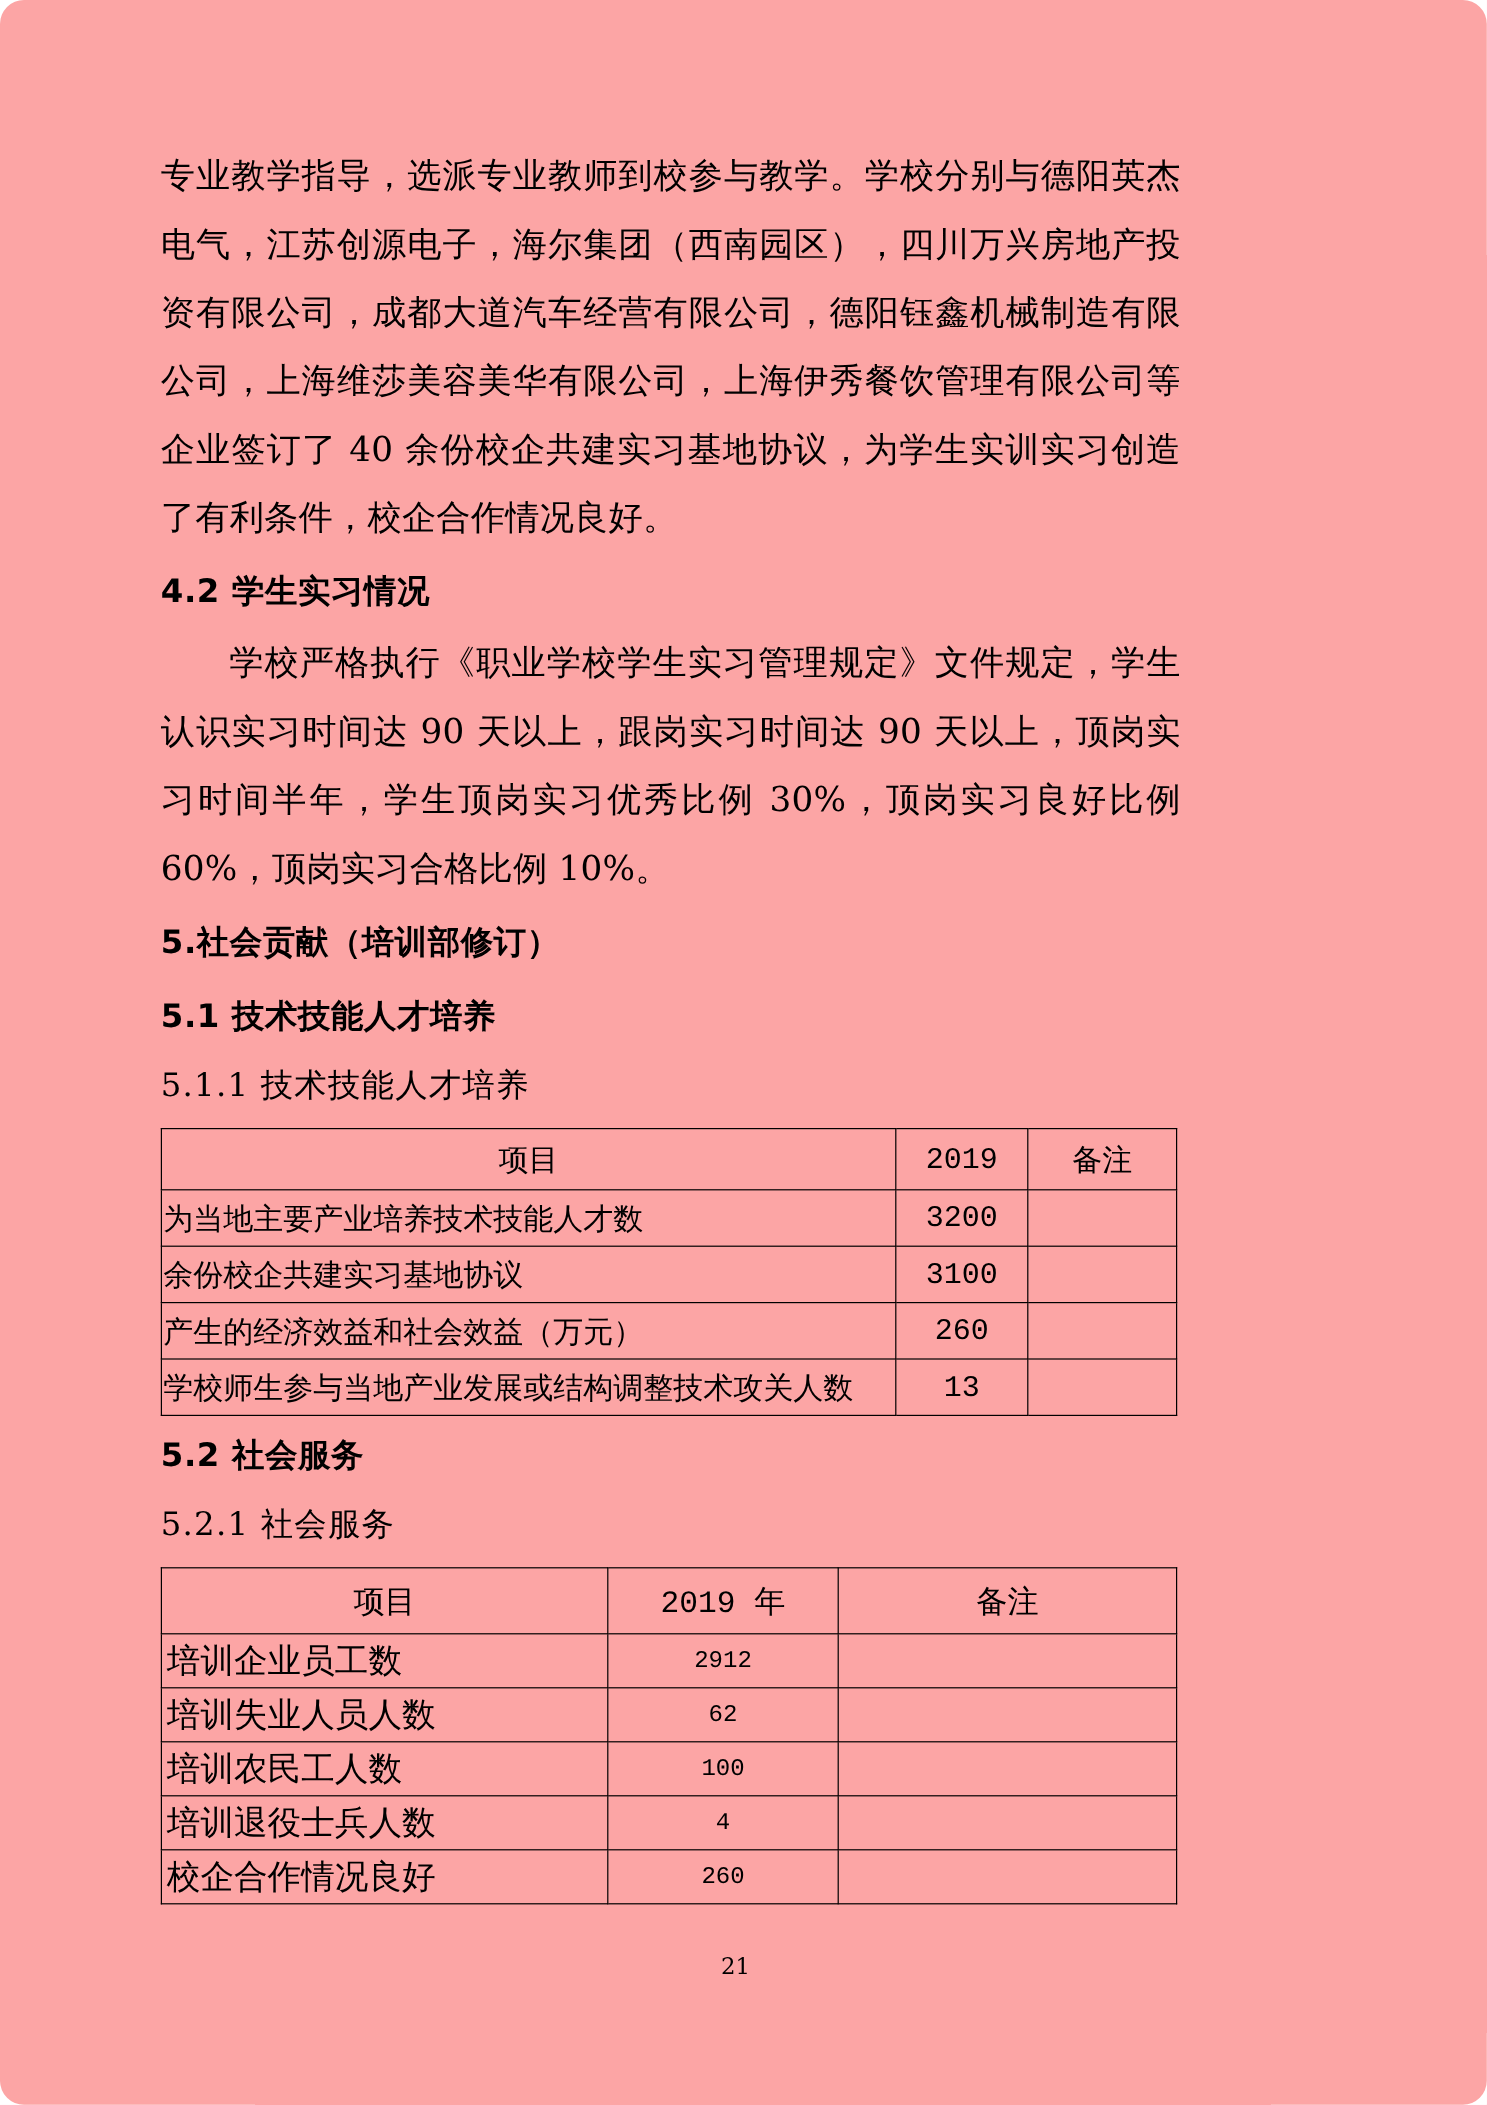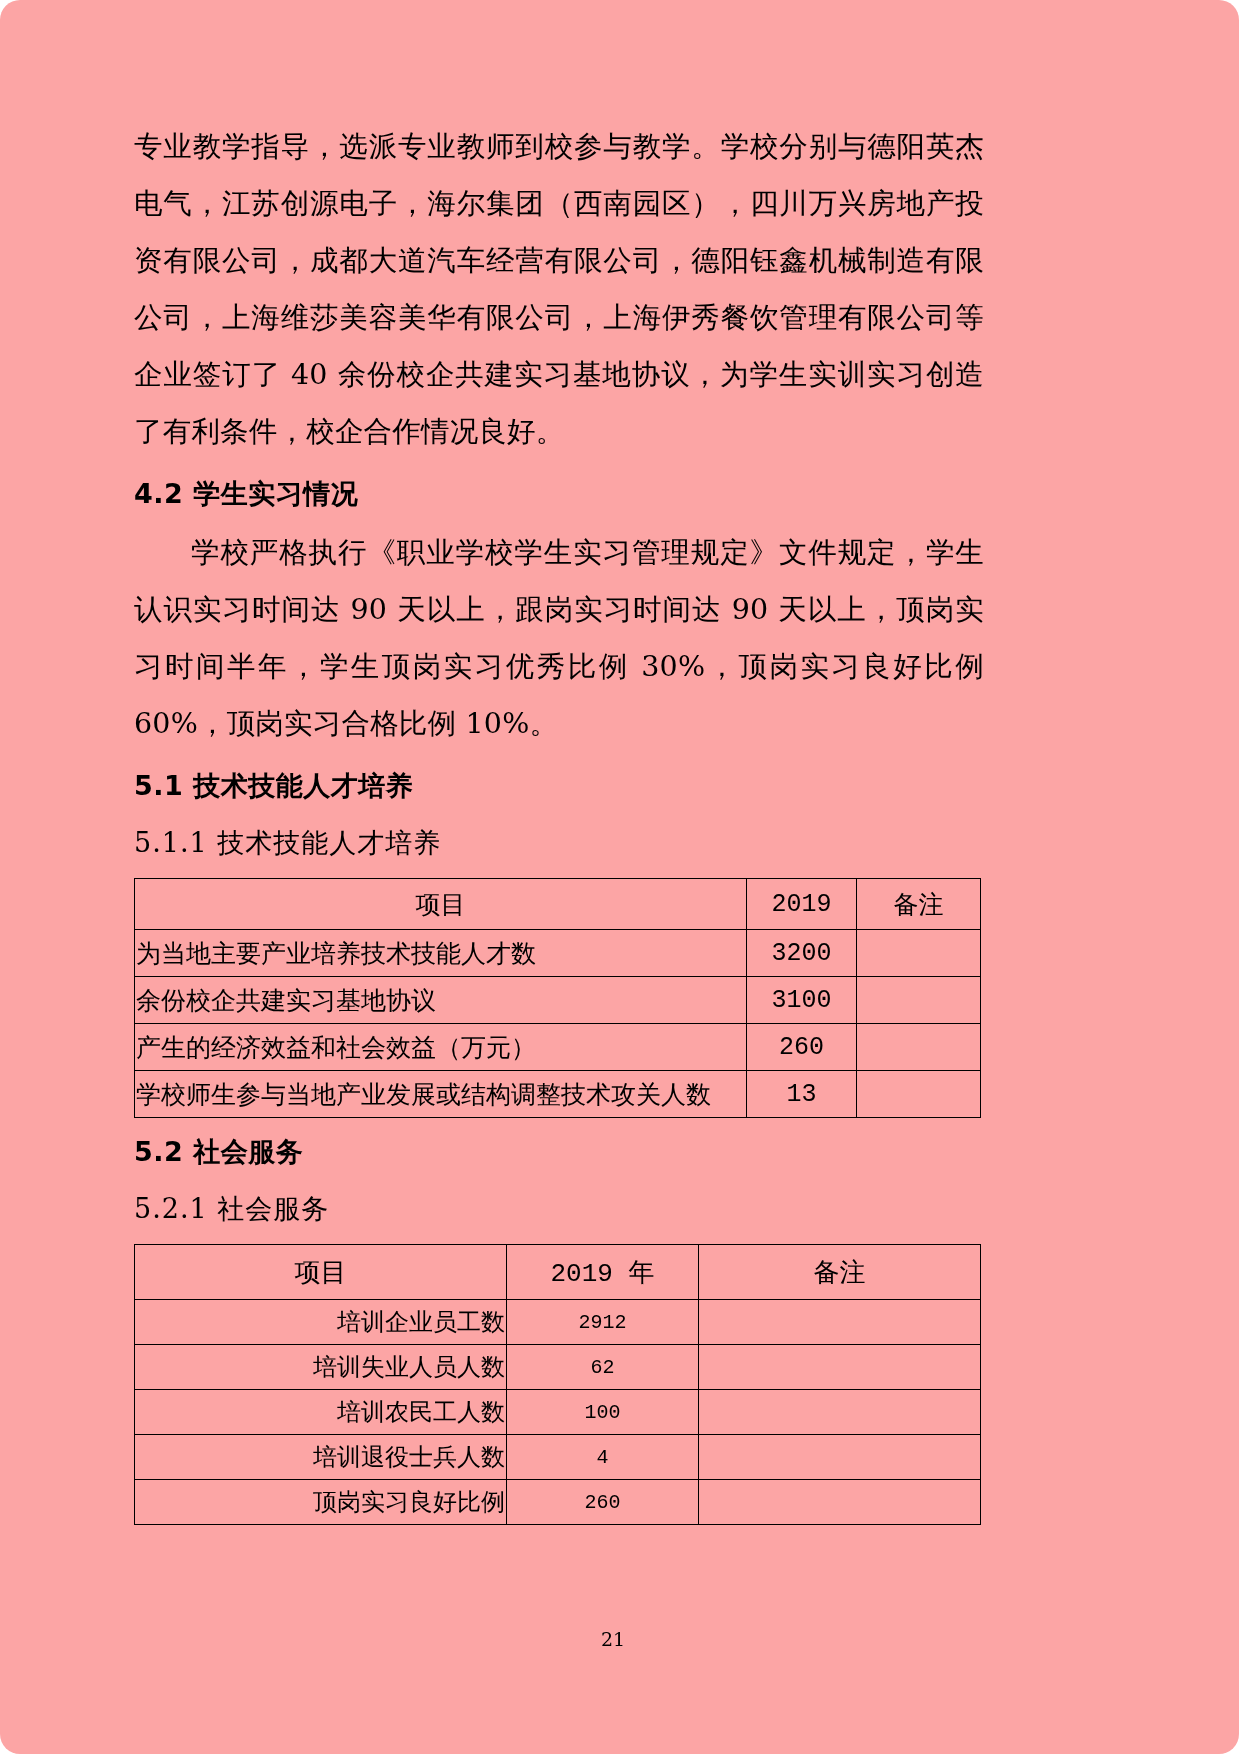--- a/index.html
+++ b/index.html
@@ -87,25 +87,24 @@
     vertical-align: middle;
   }
   
   .t2 .hdr td {
     height: 52px;
     font-size: 26px;
     text-align: center;
     vertical-align: middle;
   }
   .t2 td.c0 {
-    font-size: 24px;
+    font-size: 28px;
     padding-left: 4px;
     height: 42px;
     vertical-align: middle;
-    text-align: right;
   }
   .t2 td.c1, .t2 td.c2 {
     font-size: 20px;
     text-align: center;
     vertical-align: middle;
   }
   .page-number {
     position: absolute;
     left: 0;
     top: 1628px;
@@ -120,20 +119,21 @@
 
 <div class="page">
   <div class="content">
 
     <p class="body-text">专业教学指导，选派专业教师到校参与教学。学校分别与德阳英杰电气，江苏创源电子，海尔集团（西南园区），四川万兴房地产投资有限公司，成都大道汽车经营有限公司，德阳钰鑫机械制造有限公司，上海维莎美容美华有限公司，上海伊秀餐饮管理有限公司等企业签订了 40 余份校企共建实习基地协议，为学生实训实习创造了有利条件，校企合作情况良好。</p>
 
     <h2 class="heading">4.2 学生实习情况</h2>
 
     <p class="body-text indent">学校严格执行《职业学校学生实习管理规定》文件规定，学生认识实习时间达 90 天以上，跟岗实习时间达 90 天以上，顶岗实习时间半年，学生顶岗实习优秀比例 30%，顶岗实习良好比例 60%，顶岗实习合格比例 10%。</p>
 
+    <h2 class="heading">5.社会贡献（培训部修订）</h2>
 
     <h2 class="heading">5.1 技术技能人才培养</h2>
 
     <h3 class="subheading">5.1.1 技术技能人才培养</h3>
 
     <table class="doc-table t1">
       <colgroup>
         <col style="width:612px">
         <col style="width:110px">
         <col style="width:124px">
@@ -197,21 +197,21 @@
           <td class="c0">培训农民工人数</td>
           <td class="c1">100</td>
           <td class="c2"></td>
         </tr>
         <tr>
           <td class="c0">培训退役士兵人数</td>
           <td class="c1">4</td>
           <td class="c2"></td>
         </tr>
         <tr>
-          <td class="c0">顶岗实习良好比例</td>
+          <td class="c0">校企合作情况良好</td>
           <td class="c1">260</td>
           <td class="c2"></td>
         </tr>
       </tbody>
     </table>
 
   </div>
 
   <div class="page-number">21</div>
 </div>

